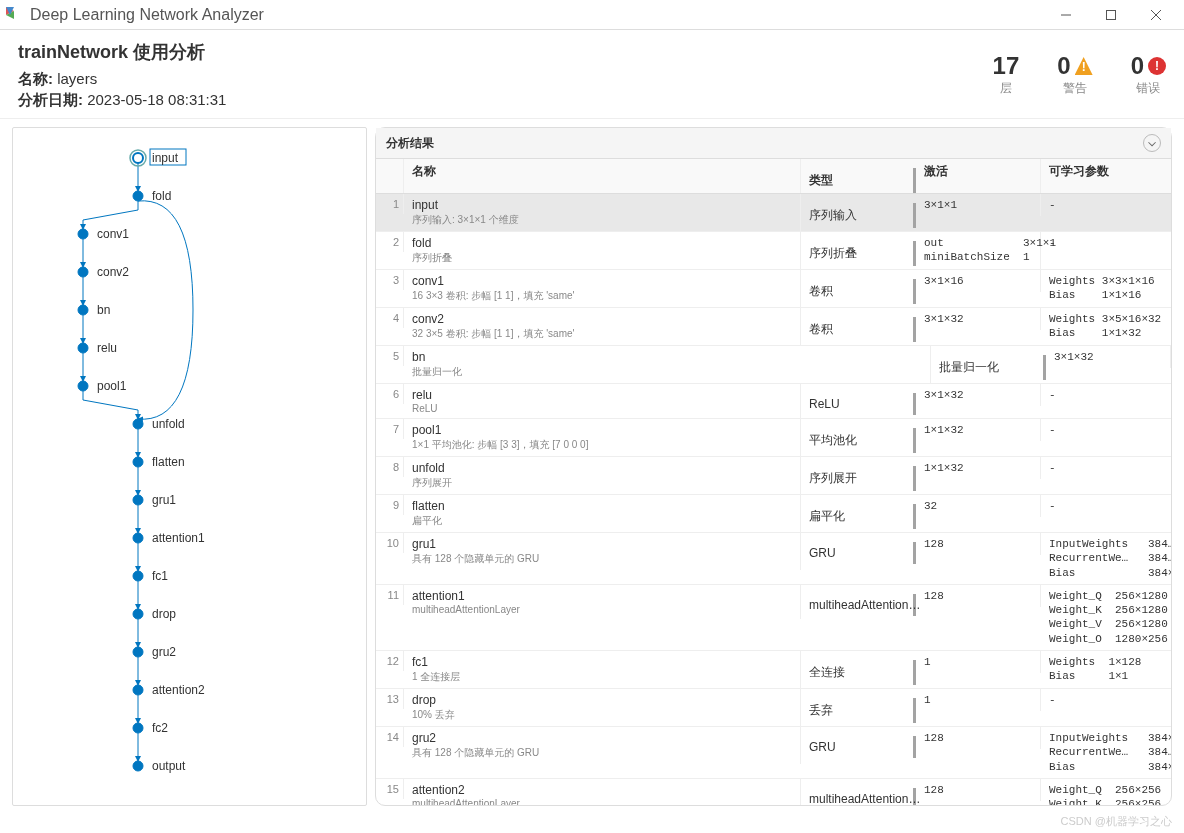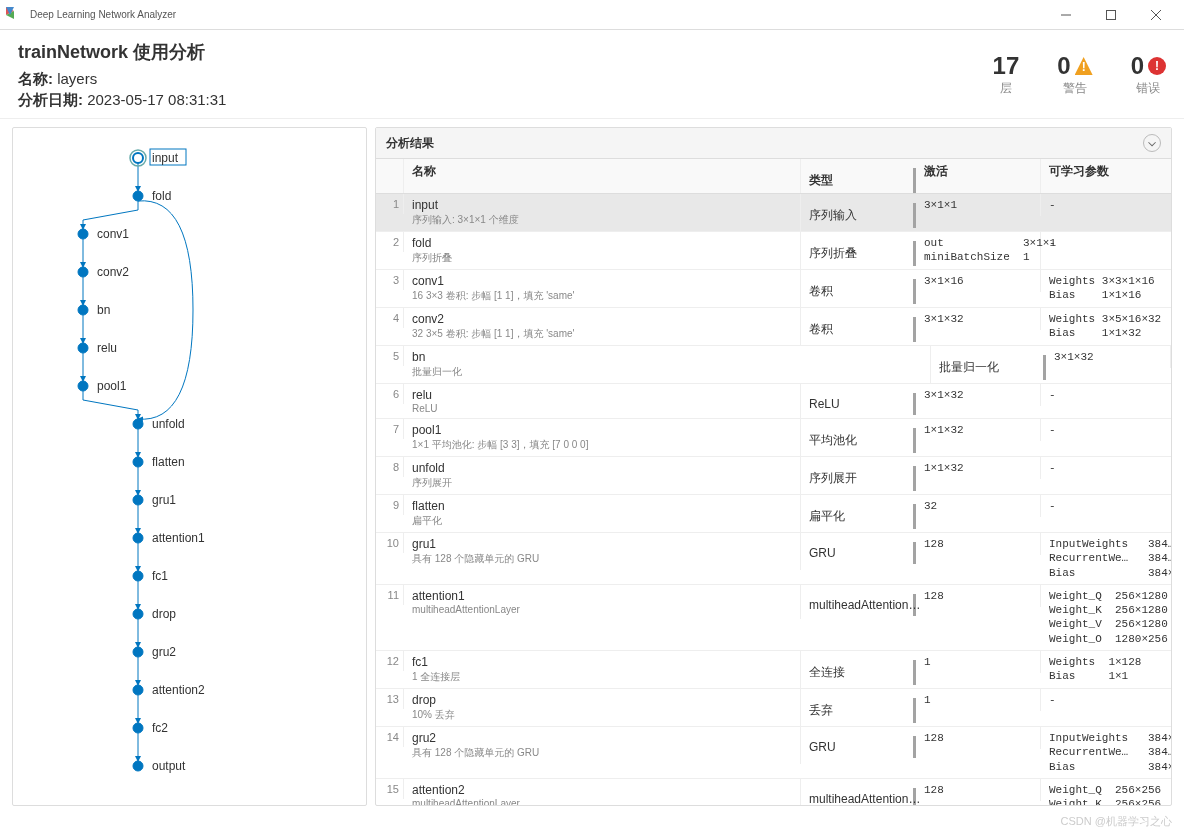--- a/index.html
+++ b/index.html
@@ -3,21 +3,21 @@
 <meta charset="utf-8">
 <style>
 * { box-sizing: border-box; margin: 0; padding: 0; }
 body { font-family: "Segoe UI", Arial, sans-serif; font-size: 12px; background: #fff; color: #333; width: 1184px; height: 833px; overflow: hidden; position: relative; }
 .titlebar { height: 30px; display: flex; align-items: center; padding: 0 6px; border-bottom: 1px solid #ddd; background: #fff; }
 .app-icon { width: 16px; height: 16px; margin-right: 8px; position: relative; }
 .tri { position: absolute; width: 0; height: 0; }
 .tri.r { border-left: 8px solid #d55; border-top: 4px solid transparent; border-bottom: 4px solid transparent; top: 0; left: 0; }
 .tri.g { border-right: 8px solid #5a5; border-top: 4px solid transparent; border-bottom: 4px solid transparent; top: 4px; left: 0; }
 .tri.b { border-top: 8px solid #48c; border-left: 4px solid transparent; border-right: 4px solid transparent; top: 8; left: 0; }
-.title-text { font-size: 10px; color: #555; flex: 1; }
+.title-text { font-size: 16px; color: #555; flex: 1; }
 .win-controls { display: flex; }
 .win-btn { width: 45px; height: 30px; display: flex; align-items: center; justify-content: center; color: #555; font-size: 11px; }
 .win-btn svg { stroke: #555; }
 .header { padding: 10px 18px 6px; border-bottom: 1px solid #eee; display: flex; justify-content: space-between; align-items: flex-start; }
 .header-left h1 { font-size: 18px; font-weight: bold; margin-bottom: 6px; }
 .meta-row { font-size: 15px; margin: 2px 0; }
 .meta-row b { font-weight: bold; }
 .stats { display: flex; gap: 38px; text-align: center; margin-top: 12px; }
 .stat-num { font-size: 24px; font-weight: bold; display: inline-flex; align-items: center; gap: 4px; }
 .stat-lbl { font-size: 12px; color: #888; }
@@ -26,21 +26,21 @@
 .err-icon { width: 18px; height: 18px; background: #d33; border-radius: 50%; color: #fff; font-weight: bold; display: flex; align-items: center; justify-content: center; font-size: 12px; }
 .main { display: flex; padding: 8px 12px; gap: 8px; height: calc(100% - 138px); }
 .graph-panel { width: 355px; border: 1px solid #ddd; border-radius: 2px; position: relative; background: #fff; }
 .graph-svg { width: 100%; height: 100%; }
 .node-dot { fill: #0076c0; stroke: #0076c0; }
 .node-lbl { font-size: 12px; fill: #333; }
 .edge { stroke: #0076c0; stroke-width: 1; fill: none; }
 .input-dot { fill: #fff; stroke: #0076c0; stroke-width: 2; }
 .input-ring { fill: none; stroke: #6aa; stroke-width: 1.5; }
 .input-box { fill: #fff; stroke: #0076c0; stroke-width: 1; }
-.table-panel { flex: 1; display: flex; flex-direction: column; border: 1px solid #ddd; border-radius: 2px; }
+.table-panel { flex: 1; display: flex; flex-direction: column; border: 1px solid #ddd; border-radius: 10px; }
 .table-title { background: #f5f5f5; border-bottom: 1px solid #ddd; padding: 6px 10px; font-weight: bold; display: flex; justify-content: space-between; align-items: center; }
 .collapse-btn { width: 18px; height: 18px; border: 1px solid #bbb; border-radius: 50%; display: flex; align-items: center; justify-content: center; font-size: 10px; color: #666; }
 .tbl-head { display: flex; background: #f9f9f9; border-bottom: 1px solid #ddd; font-weight: bold; justify-content: space-between; }
 .col-num { width: 28px; flex-shrink: 0; text-align: right; padding: 4px 4px; border-right: 1px solid #eee; font-size: 11px; }
 .col-name { flex: 1; padding: 4px 8px; border-right: 1px solid #eee; }
 .col-type { width: 115px; padding: 4px 8px; border-right: 3px solid #a3a3a3; margin-top: 9px; }
 .col-act { width: 125px; padding: 4px 8px; border-right: 1px solid #eee; }
 .col-learn { width: 130px; padding: 4px 8px; }
 .tbl-body { flex: 1; overflow-y: auto; }
 .row { display: flex; border-bottom: 1px solid #eee; min-height: 28px; align-items: flex-start; }
@@ -81,21 +81,21 @@
           <line x1="10" y1="0" x2="0" y2="10" stroke-width="1"></line>
         </svg>
       </div>
   </div>
 </div>
 
 <div class="header">
   <div class="header-left">
     <h1>trainNetwork 使用分析</h1>
     <div class="meta-row"><b>名称:</b> <span>layers</span></div>
-    <div class="meta-row"><b>分析日期:</b> <span>2023-05-17 08:31:31</span></div>
+    <div class="meta-row"><b>分析日期:</b> <span>2023-05-18 08:31:31</span></div>
   </div>
   <div class="stats">
     <div>
       <div class="stat-num">17</div>
       <div class="stat-lbl">层</div>
     </div>
     <div>
       <div class="stat-num">
           <span>0</span>
           <span class="warn-icon"></span>

